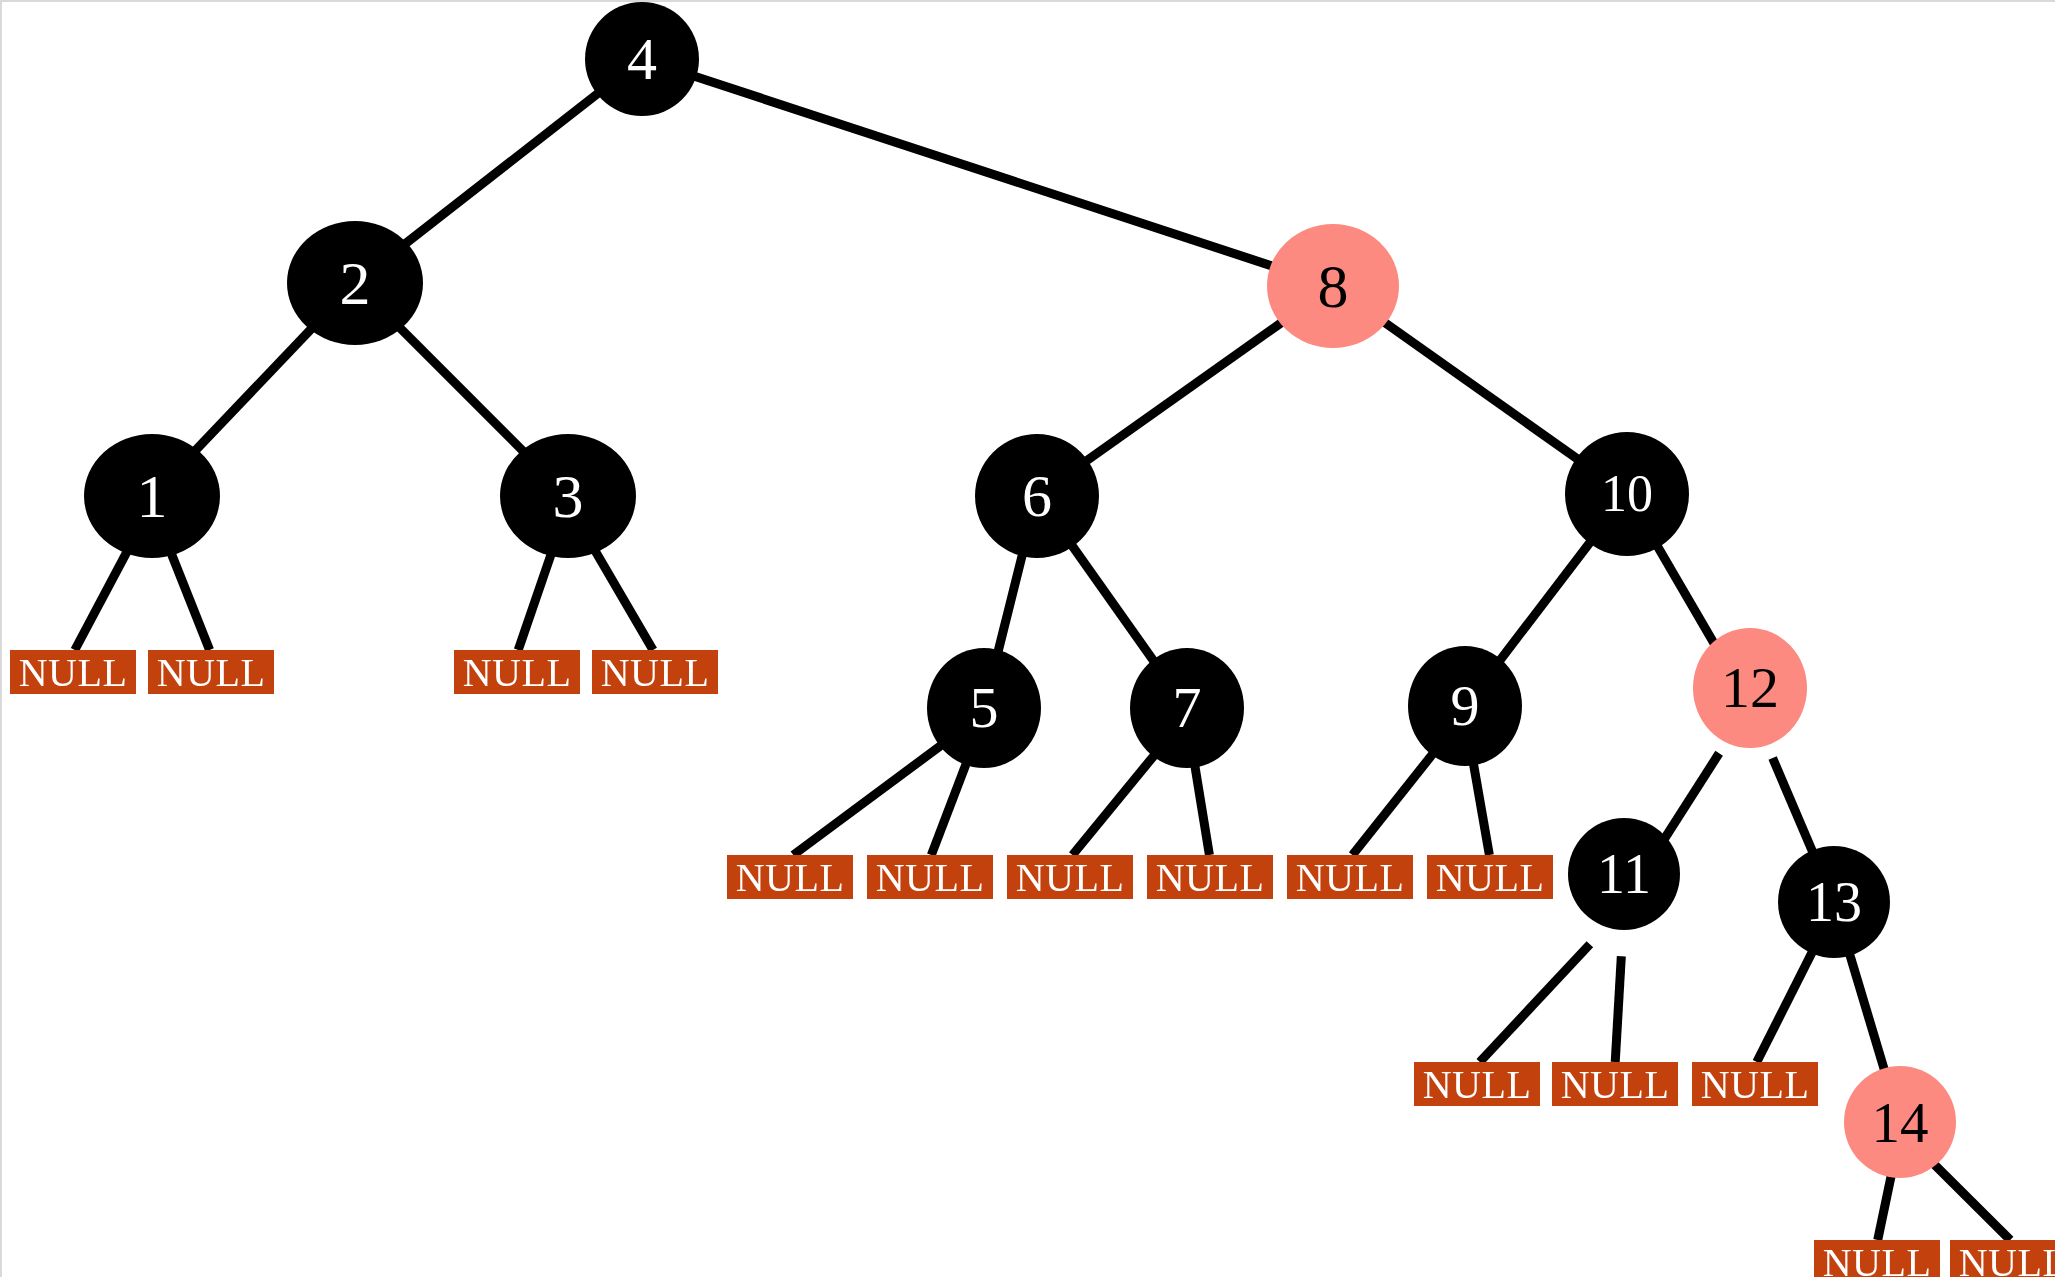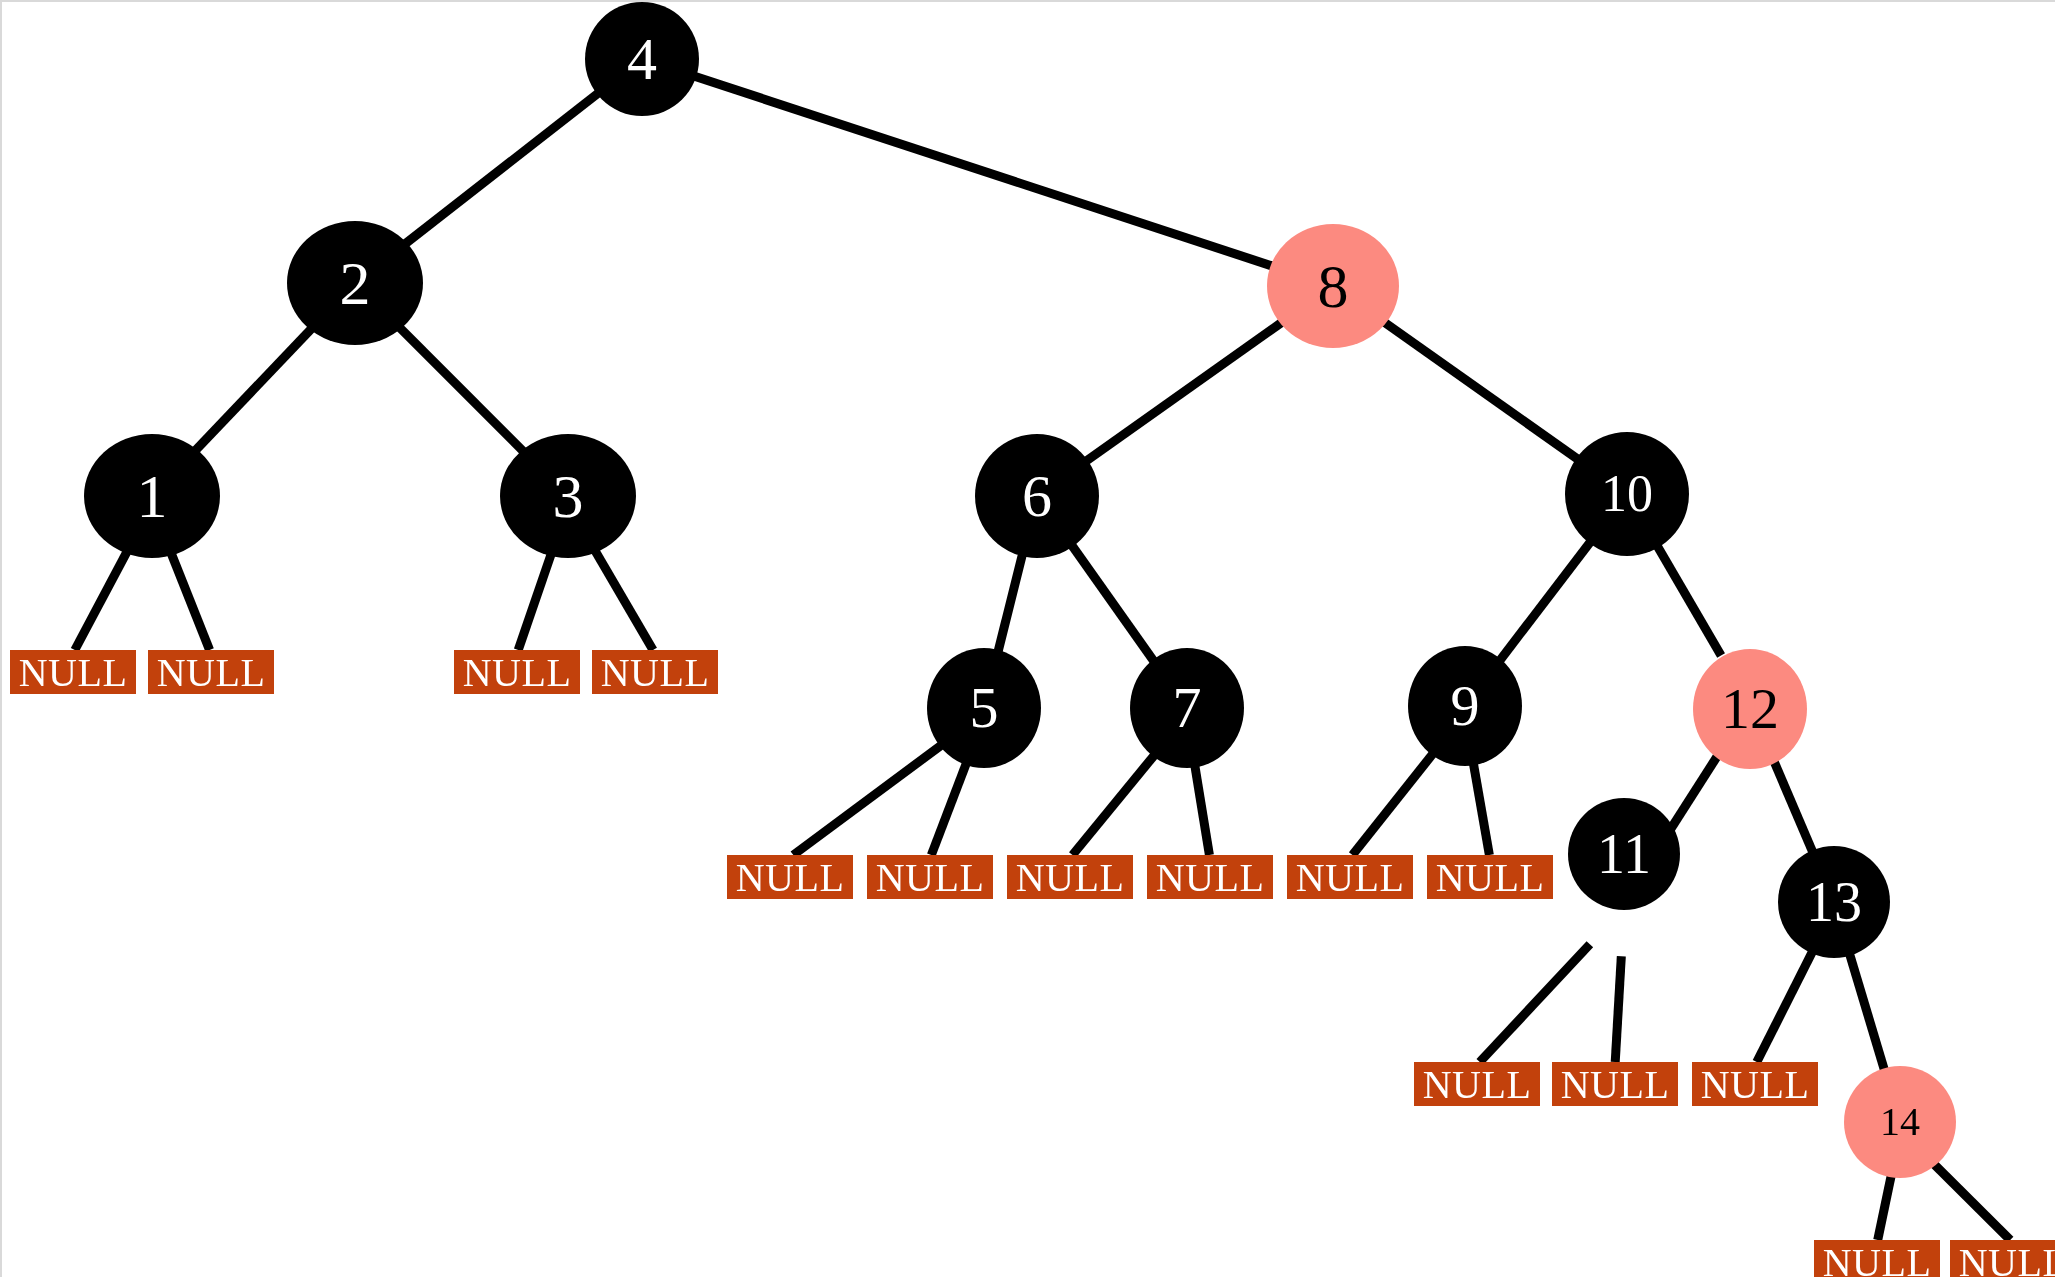--- a/index.html
+++ b/index.html
@@ -117,30 +117,30 @@
       </div>
       <div class="node black" style="left: 925px; top: 646px; width: 114px; height: 120px; font-size: 58px;">
         <span>5</span>
       </div>
       <div class="node black" style="left: 1128px; top: 646px; width: 114px; height: 120px; font-size: 58px;">
         <span>7</span>
       </div>
       <div class="node black" style="left: 1406px; top: 644px; width: 114px; height: 120px; font-size: 58px;">
         <span>9</span>
       </div>
-      <div class="node red" style="left: 1691px; top: 647px; width: 114px; height: 120px; font-size: 58px;">
+      <div class="node red" style="left: 1691px; top: 626px; width: 114px; height: 120px; font-size: 58px;">
         <span>12</span>
       </div>
-      <div class="node black" style="left: 1566px; top: 796px; width: 112px; height: 112px; font-size: 56px;">
+      <div class="node black" style="left: 1566px; top: 816px; width: 112px; height: 112px; font-size: 56px;">
         <span>11</span>
       </div>
       <div class="node black" style="left: 1776px; top: 844px; width: 112px; height: 112px; font-size: 56px; text-align: center;">
         <span>13</span>
       </div>
-      <div class="node red" style="left: 1842px; top: 1064px; width: 112px; height: 112px; font-size: 40px;">
+      <div class="node red" style="left: 1842px; top: 1064px; width: 112px; height: 112px; font-size: 57px;">
         <span>14</span>
       </div>
       <div class="nullbox" style="left: 8px; top: 648px; width: 126px; height: 44px; font-size: 40px;">
         <span>NULL</span>
       </div>
       <div class="nullbox" style="left: 146px; top: 648px; width: 126px; height: 44px; font-size: 40px;">
         <span>NULL</span>
       </div>
       <div class="nullbox" style="left: 452px; top: 648px; width: 126px; height: 44px; font-size: 40px;">
         <span>NULL</span>

